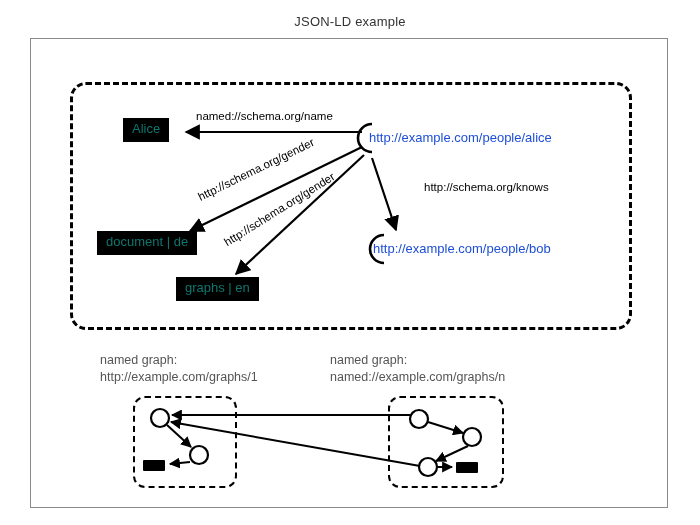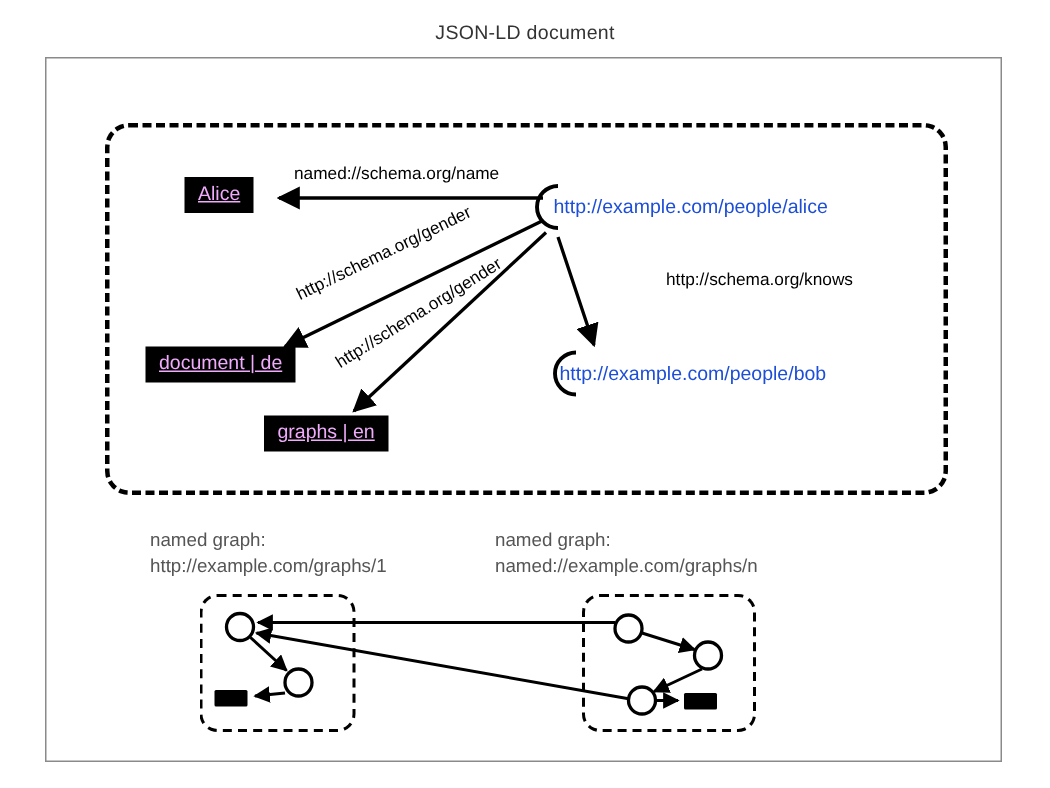--- a/index.html
+++ b/index.html
@@ -67,26 +67,25 @@
     left: 0;
     top: 0;
     width: 700px;
     height: 525px;
     pointer-events: none;
   }
 
   
   .literal {
     background: #000000;
-    color: #f0abfc;
+    color: #0f766e;
     font-size: 13px;
     padding: 4px 9px 5px 9px;
     white-space: nowrap;
     line-height: 1.15;
-    text-decoration: underline;
   }
   #lit-alice { left: 123px; top: 118px; }
   #lit-weiblich { left: 97px; top: 231px; }
   #lit-female { left: 176px; top: 277px; }
 
   
   .iri {
     font-size: 13px;
     color: #1d4ed8;
     white-space: nowrap;
@@ -94,21 +93,21 @@
   #iri-alice { left: 369px; top: 130px; }
   #iri-bob { left: 373px; top: 241px; }
 
   
   .pred {
     font-size: 11.5px;
     color: #000000;
     white-space: nowrap;
   }
   #pred-name { left: 196px; top: 110px; }
-  #pred-knows { left: 399px; top: 181px; padding-left: 45px; }
+  #pred-knows { left: 379px; top: 181px; padding-left: 45px; }
   #pred-gender-de {
     left: 196px; top: 192px;
     transform: rotate(-26deg);
     transform-origin: left top;
   }
   #pred-gender-en {
     left: 222px; top: 238px;
     transform: rotate(-32deg);
     transform-origin: left top;
   }
@@ -140,21 +139,21 @@
     border-radius: 1px;
   }
   #mini-lit-1 { left: 143px; top: 460px; }
   #mini-lit-n { left: 456px; top: 462px; }
 </style>
 </head>
 <body>
 
 <div id="stage">
 
-  <div class="abs" id="doc-title">JSON-LD document</div>
+  <div class="abs" id="doc-title">JSON-LD example</div>
 
   <div class="abs" id="doc-frame"></div>
 
 
   <div class="abs" id="default-graph-box"></div>
 
   <svg class="abs" id="edges" viewBox="0 0 700 525" xmlns="http://www.w3.org/2000/svg">
     <defs>
       <marker id="arrow" viewBox="0 0 10 10" refX="9" refY="5" markerWidth="7" markerHeight="7" orient="auto-start-reverse">
         <path d="M 0 0 L 10 5 L 0 10 z" fill="#000000"></path>

